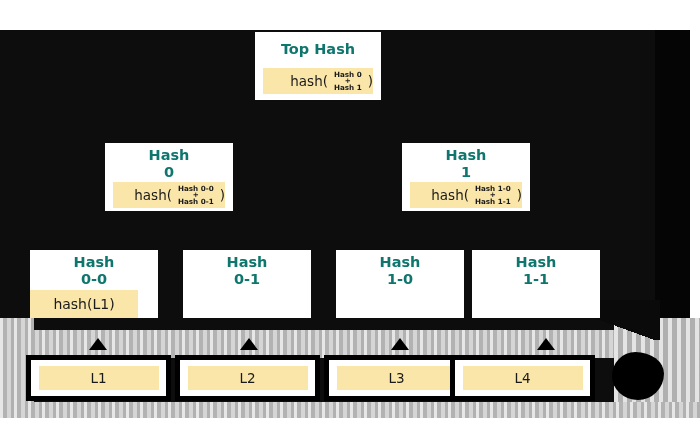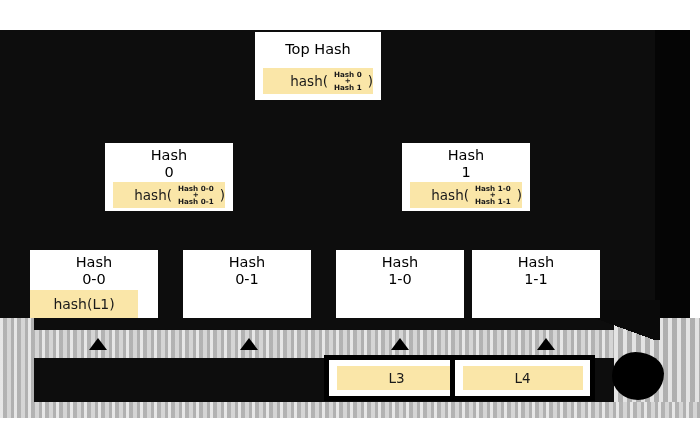--- a/index.html
+++ b/index.html
@@ -81,23 +81,23 @@
     box-sizing: border-box;
     display: flex;
     flex-direction: column;
     align-items: center;
     justify-content: flex-start;
     color: #1a1a1a;
   }
   .node-title {
     text-align: center;
     line-height: 1.18;
-    color: #000000;
+    color: #0f766e;
     white-space: pre-line;
-    font-weight: 400;
+    font-weight: 700;
   }
   .pill {
     background: #fae6a8;
     display: flex;
     align-items: center;
     justify-content: center;
     box-sizing: border-box;
     color: #1a1a1a;
   }
 
@@ -256,20 +256,26 @@
   <div class="node lvl2" id="hash-1-0">
     <div class="node-title">Hash
 1-0</div>
   </div>
 
   <div class="node lvl2" id="hash-1-1">
     <div class="node-title">Hash
 1-1</div>
   </div>
 
+  <div class="leaf" id="leaf-l1">
+    <div class="pill">L1</div>
+  </div>
+  <div class="leaf" id="leaf-l2">
+    <div class="pill">L2</div>
+  </div>
   <div class="leaf" id="leaf-l3">
     <div class="pill">L3</div>
   </div>
   <div class="leaf" id="leaf-l4">
     <div class="pill">L4</div>
   </div>
 
 </div>
 
 </body></html>

